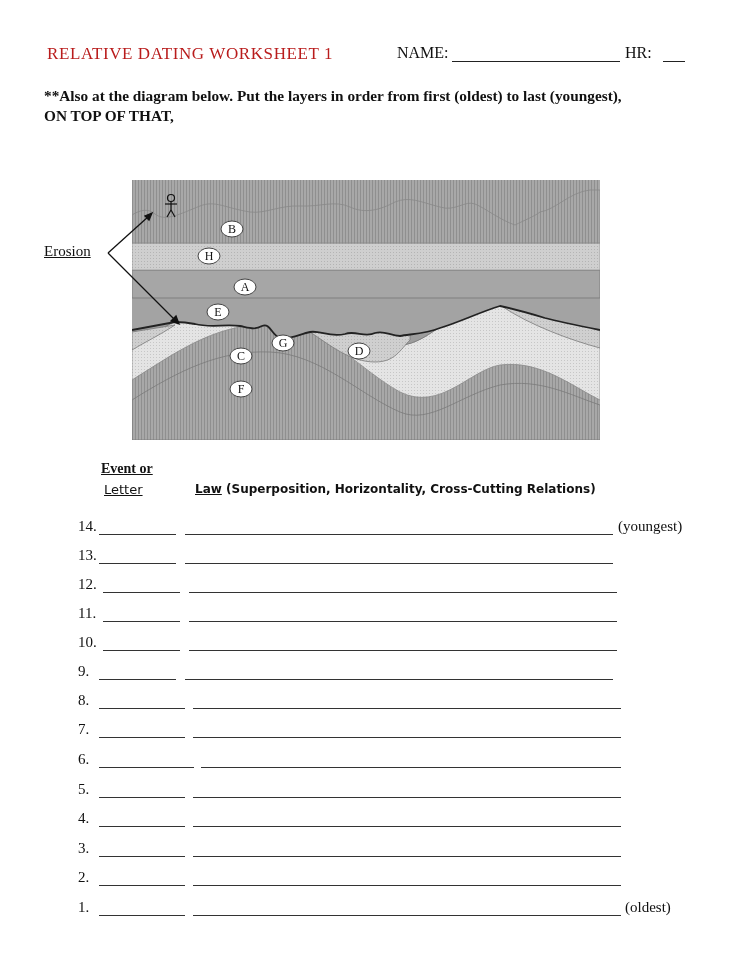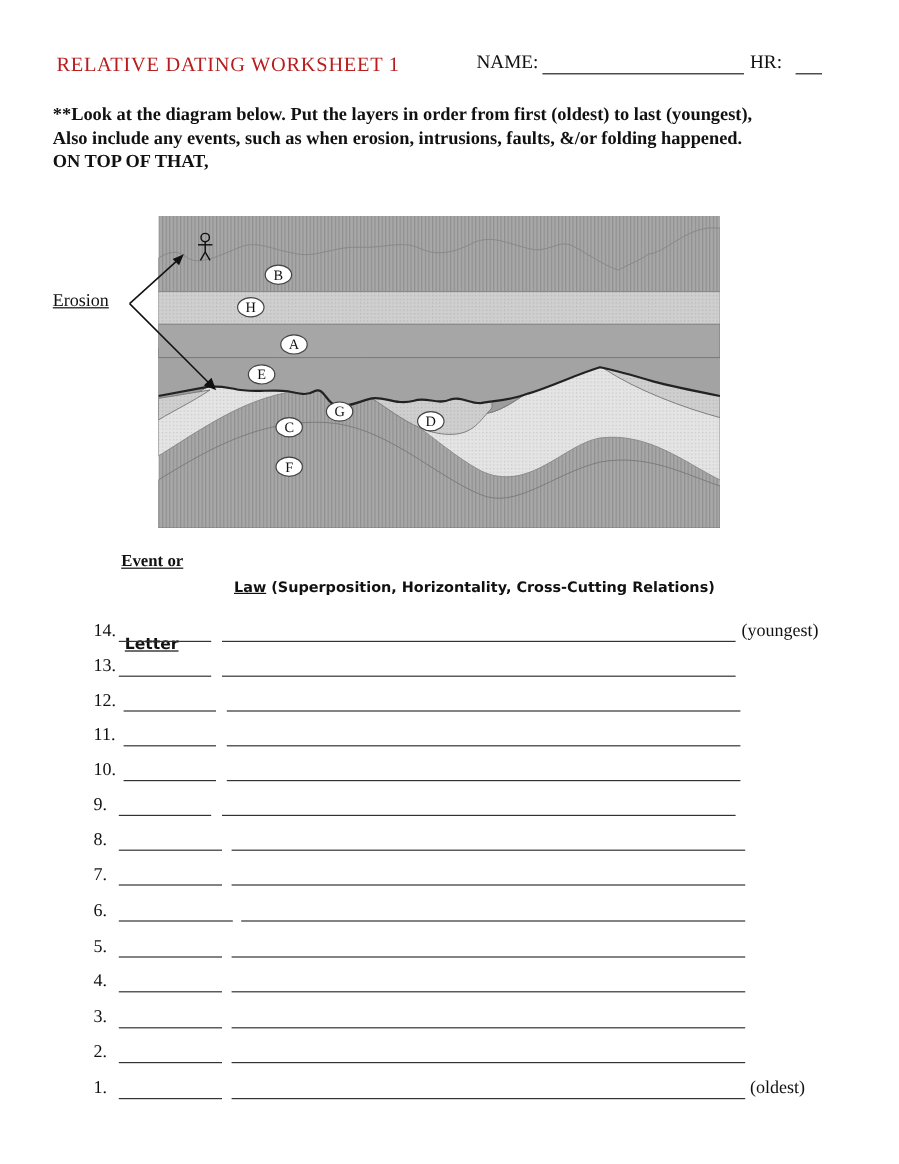--- a/index.html
+++ b/index.html
@@ -8,40 +8,39 @@
   .title { left: 47px; top: 44px; font-size: 17px; letter-spacing: 0.6px; color: #b91c1c; font-family: "Liberation Serif", serif; }
   .name-label { left: 397px; top: 44px; font-size: 16px; }
   .name-line { left: 452px; top: 61px; width: 168px; border-bottom: 1px solid #222; height: 0; }
   .hr-label { left: 625px; top: 44px; font-size: 16px; }
   .hr-line { left: 663px; top: 61px; width: 22px; border-bottom: 1px solid #222; height: 0; }
   .instr { left: 44px; top: 86px; width: 680px; font-weight: bold; font-size: 15.3px; line-height: 19.5px; }
   .instr div { white-space: nowrap; }
   .diagram { left: 0; top: 0; }
   .erosion-label { left: 44px; top: 243px; font-size: 15px; text-decoration: underline; }
   .hdr-event { left: 101px; top: 461px; font-weight: bold; font-size: 14px; text-decoration: underline; }
-  .hdr-letter { left: 104px; top: 482px; font-weight: bold; font-size: 13px; text-decoration: underline; font-family: "DejaVu Sans", sans-serif; margin-top: 48px; }
+  .hdr-letter { left: 104px; top: 482px; font-weight: normal; font-size: 13px; text-decoration: underline; font-family: "DejaVu Sans", sans-serif; }
   .hdr-law { left: 195px; top: 482px; font-weight: bold; font-size: 12px; font-family: "DejaVu Sans", sans-serif; }
   .hdr-law .u { text-decoration: underline; }
   .row { position: absolute; left: 78px; height: 20px; font-size: 15px; }
   .row .num { position: absolute; left: 0; top: 0; text-align: right; }
   .row .blank { position: absolute; border-bottom: 1px solid #333; height: 0; top: 16px; }
   .row .tag { position: absolute; top: 0; font-size: 15px; }
 </style>
 </head>
 <body>
 
 <div class="abs title">RELATIVE DATING WORKSHEET 1</div>
 <div class="abs name-label">NAME:</div>
 <div class="abs name-line"></div>
 <div class="abs hr-label">HR:</div>
 <div class="abs hr-line"></div>
 
 <div class="abs instr">
-  <div>**Look at the diagram below.  Put the layers in order from first (oldest) to last (youngest),</div>
-  <div>Also include any events, such as when erosion, intrusions, faults, &amp;/or  folding happened.</div>
+  <div>**Also at the diagram below.  Put the layers in order from first (oldest) to last (youngest),</div>
   <div>ON TOP OF THAT,</div>
 </div>
 
 <svg class="abs diagram" width="749" height="450" viewBox="0 0 749 450">
   <defs>
     <pattern id="vstripe" width="3" height="3" patternUnits="userSpaceOnUse">
       <rect width="3" height="3" fill="#a8a8a8"></rect>
       <rect width="1" height="3" fill="#8f8f8f"></rect>
     </pattern>
     <pattern id="dots" width="3" height="3" patternUnits="userSpaceOnUse">

